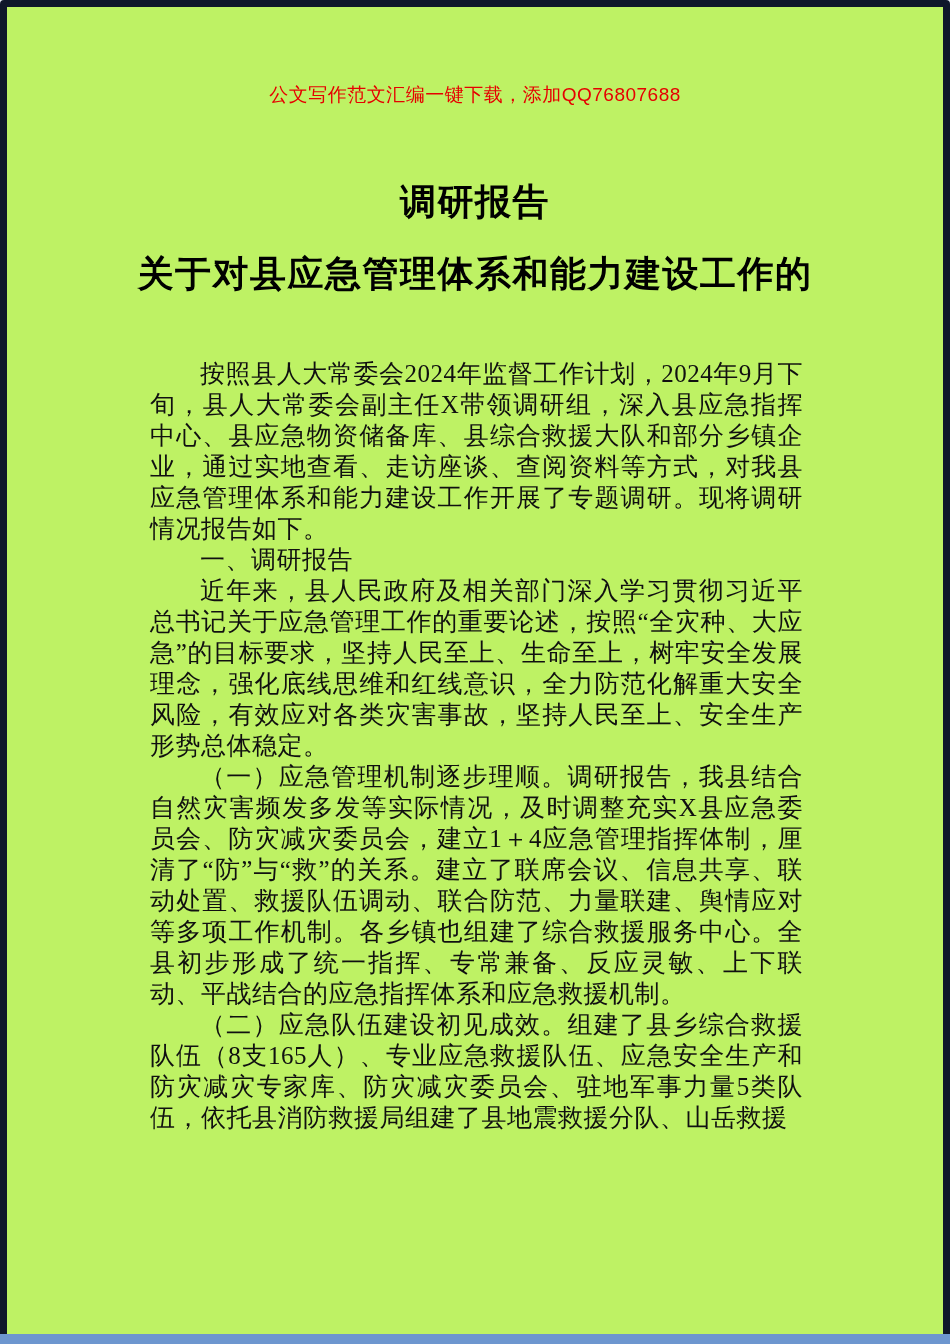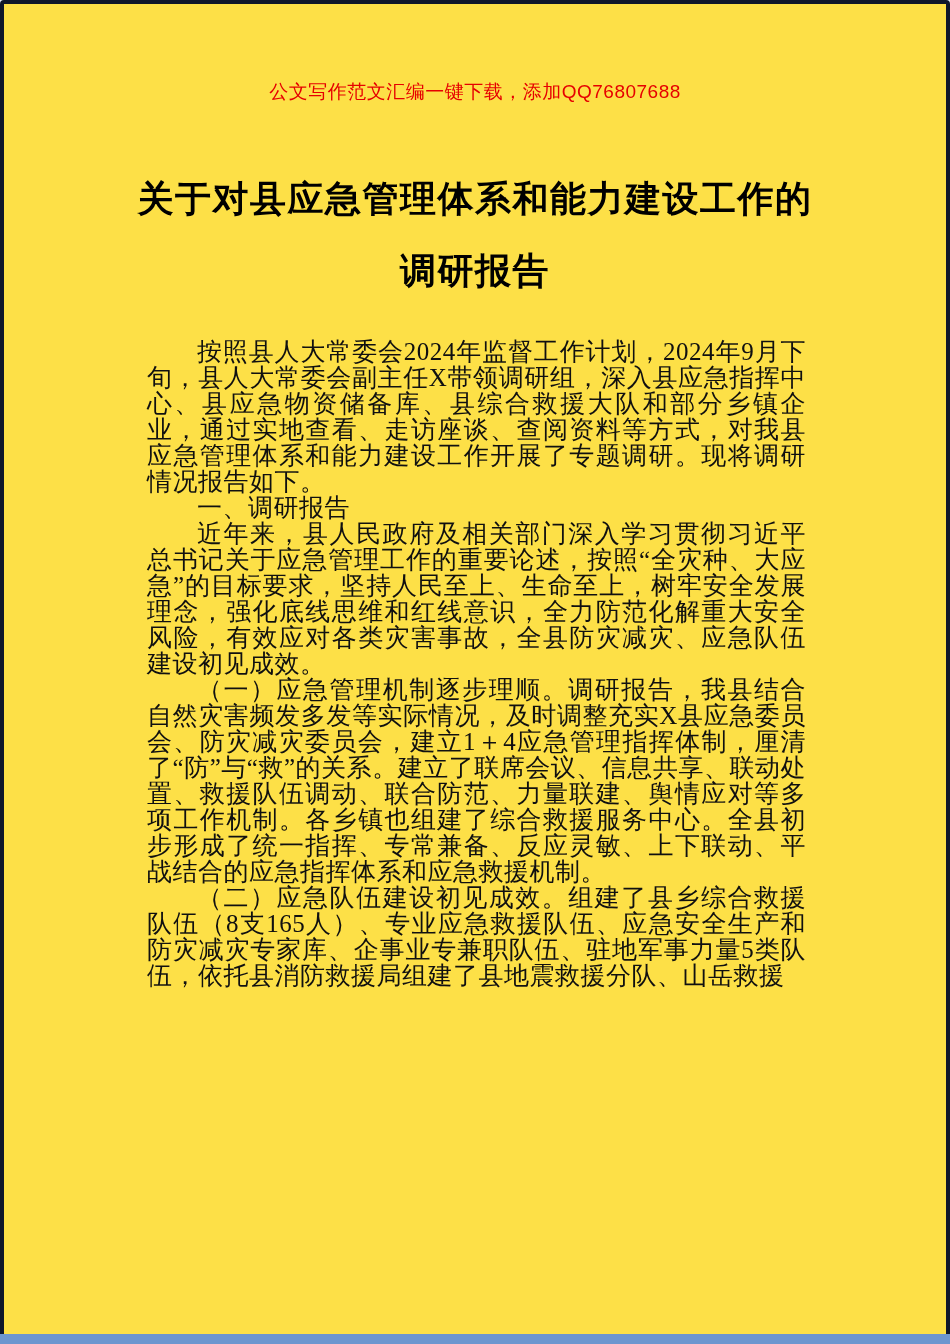--- a/index.html
+++ b/index.html
@@ -6,23 +6,23 @@
   html, body { width: 950px; height: 1344px; }
   body {
     background: #e9eef6;
     font-family: "Liberation Serif", serif;
     position: relative;
     overflow: hidden;
   }
   .frame {
     position: absolute;
     inset: 0;
-    border: 4px solid #0f172a;
+    border: 7px solid #0f172a;
     border-radius: 4px;
-    background: #fde047;
+    background: #bef264;
   }
   .bottom-bar {
     position: absolute;
     left: 0;
     right: 0;
     bottom: 0;
     height: 10px;
     background: #6d96cf;
   }
   .notice {
@@ -37,45 +37,45 @@
     text-align: center;
     font-size: 36px;
     line-height: 72px;
     font-weight: bold;
     color: #000000;
     letter-spacing: 1.5px;
     font-family: "Liberation Sans", sans-serif;
   }
   .title span { display: block; }
   .content {
-    margin: 32px 140px 0 143px;
+    margin: 48px 140px 0 143px;
     font-size: 25px;
-    line-height: 26px;
+    line-height: 31px;
     color: #101010;
     text-align: justify;
     text-justify: inter-character;
     letter-spacing: 0.5px;
   }
   .content p { text-indent: 2em; }
 </style>
 </head>
 <body>
 
 <div class="frame">
 
   <div class="notice" style="color: rgb(230, 0, 0);">公文写作范文汇编一键下载，添加QQ76807688</div>
 
   <h1 class="title">
+    <span>调研报告</span>
     <span>关于对县应急管理体系和能力建设工作的</span>
-    <span>调研报告</span>
   </h1>
 
   <div class="content">
     <p>按照县人大常委会2024年监督工作计划，2024年9月下旬，县人大常委会副主任X带领调研组，深入县应急指挥中心、县应急物资储备库、县综合救援大队和部分乡镇企业，通过实地查看、走访座谈、查阅资料等方式，对我县应急管理体系和能力建设工作开展了专题调研。现将调研情况报告如下。</p>
     <p>一、调研报告</p>
-    <p>近年来，县人民政府及相关部门深入学习贯彻习近平总书记关于应急管理工作的重要论述，按照“全灾种、大应急”的目标要求，坚持人民至上、生命至上，树牢安全发展理念，强化底线思维和红线意识，全力防范化解重大安全风险，有效应对各类灾害事故，全县防灾减灾、应急队伍建设初见成效。</p>
+    <p>近年来，县人民政府及相关部门深入学习贯彻习近平总书记关于应急管理工作的重要论述，按照“全灾种、大应急”的目标要求，坚持人民至上、生命至上，树牢安全发展理念，强化底线思维和红线意识，全力防范化解重大安全风险，有效应对各类灾害事故，坚持人民至上、安全生产形势总体稳定。</p>
     <p>（一）应急管理机制逐步理顺。调研报告，我县结合自然灾害频发多发等实际情况，及时调整充实X县应急委员会、防灾减灾委员会，建立1＋4应急管理指挥体制，厘清了“防”与“救”的关系。建立了联席会议、信息共享、联动处置、救援队伍调动、联合防范、力量联建、舆情应对等多项工作机制。各乡镇也组建了综合救援服务中心。全县初步形成了统一指挥、专常兼备、反应灵敏、上下联动、平战结合的应急指挥体系和应急救援机制。</p>
-    <p>（二）应急队伍建设初见成效。组建了县乡综合救援队伍（8支165人）、专业应急救援队伍、应急安全生产和防灾减灾专家库、企事业专兼职队伍、驻地军事力量5类队伍，依托县消防救援局组建了县地震救援分队、山岳救援</p>
+    <p>（二）应急队伍建设初见成效。组建了县乡综合救援队伍（8支165人）、专业应急救援队伍、应急安全生产和防灾减灾专家库、防灾减灾委员会、驻地军事力量5类队伍，依托县消防救援局组建了县地震救援分队、山岳救援</p>
   </div>
 
 </div>
 
 <div class="bottom-bar"></div>
 
 </body></html>

